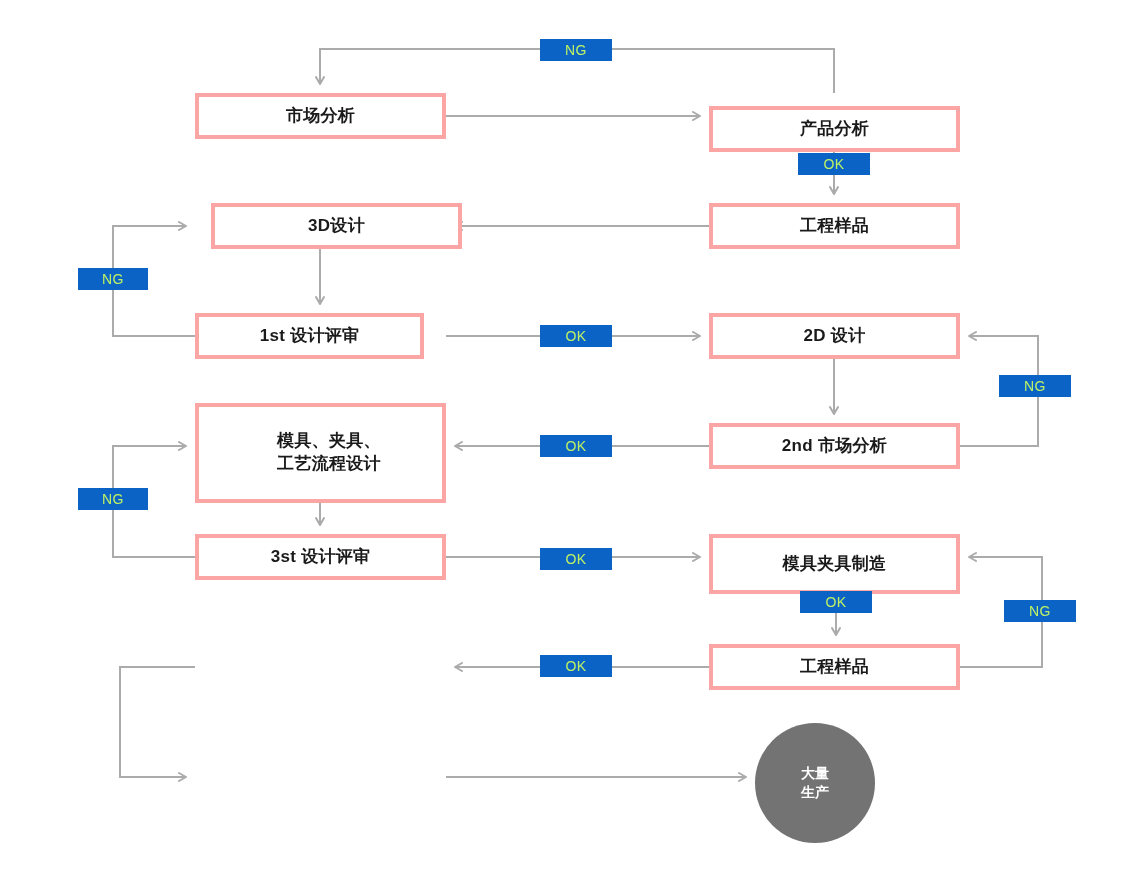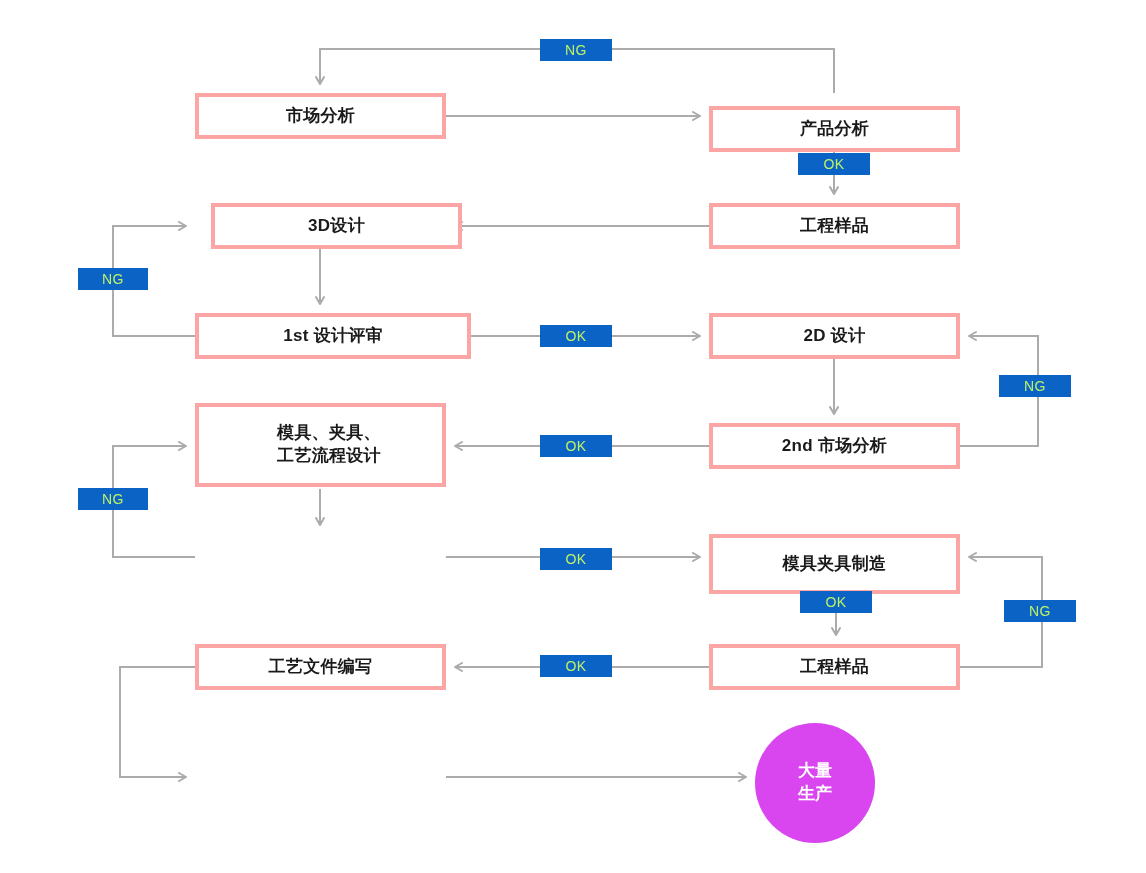--- a/index.html
+++ b/index.html
@@ -39,23 +39,23 @@
     display:flex;
     align-items:center;
     justify-content:center;
     letter-spacing:.5px;
   }
 
   .circle{
     position:absolute;
     box-sizing:border-box;
     border-radius:50%;
-    background:#d946ef;
+    background:#737373;
     color:#ffffff;
-    font-size:17px;
+    font-size:14px;
     font-weight:bold;
     line-height:1.35;
     display:flex;
     align-items:center;
     justify-content:center;
     text-align:center;
     white-space:pre-line;
   }
 </style>
 </head>
@@ -110,33 +110,33 @@
   </svg>
 
   <div class="node" style="left:195px;top:93px;width:251px;height:46px;">市场分析</div>
 
   <div class="node" style="left:709px;top:106px;width:251px;height:46px;">产品分析</div>
 
   <div class="node" style="left:211px;top:203px;width:251px;height:46px;">3D设计</div>
 
   <div class="node" style="left:709px;top:203px;width:251px;height:46px;">工程样品</div>
 
-  <div class="node" style="left:195px;top:313px;width:276px;height:46px;">1st 设计评审</div>
+  <div class="node" style="left:195px;top:313px;width:229px;height:46px;">1st 设计评审</div>
 
   <div class="node" style="left:709px;top:313px;width:251px;height:46px;">2D 设计</div>
 
-  <div class="node" style="left:195px;top:403px;width:251px;height:84px;padding-left:17px;">模具、夹具、
+  <div class="node" style="left:195px;top:403px;width:251px;height:100px;padding-left:17px;">模具、夹具、
 工艺流程设计</div>
 
   <div class="node" style="left:709px;top:423px;width:251px;height:46px;">2nd 市场分析</div>
 
+  <div class="node" style="left:195px;top:534px;width:251px;height:46px;">3st 设计评审</div>
 
   <div class="node" style="left:709px;top:534px;width:251px;height:60px;text-align:right;">模具夹具制造</div>
 
-  <div class="node" style="left:195px;top:644px;width:251px;height:46px;">工艺文件编写</div>
 
   <div class="node" style="left:709px;top:644px;width:251px;height:46px;">工程样品</div>
 
 
   <div class="circle" style="left:755px;top:723px;width:120px;height:120px;">大量
 生产</div>
 
   <div class="badge" style="left:540px;top:39px;width:72px;height:22px;">NG</div>
 
   <div class="badge" style="left:798px;top:153px;width:72px;height:22px;">OK</div>

